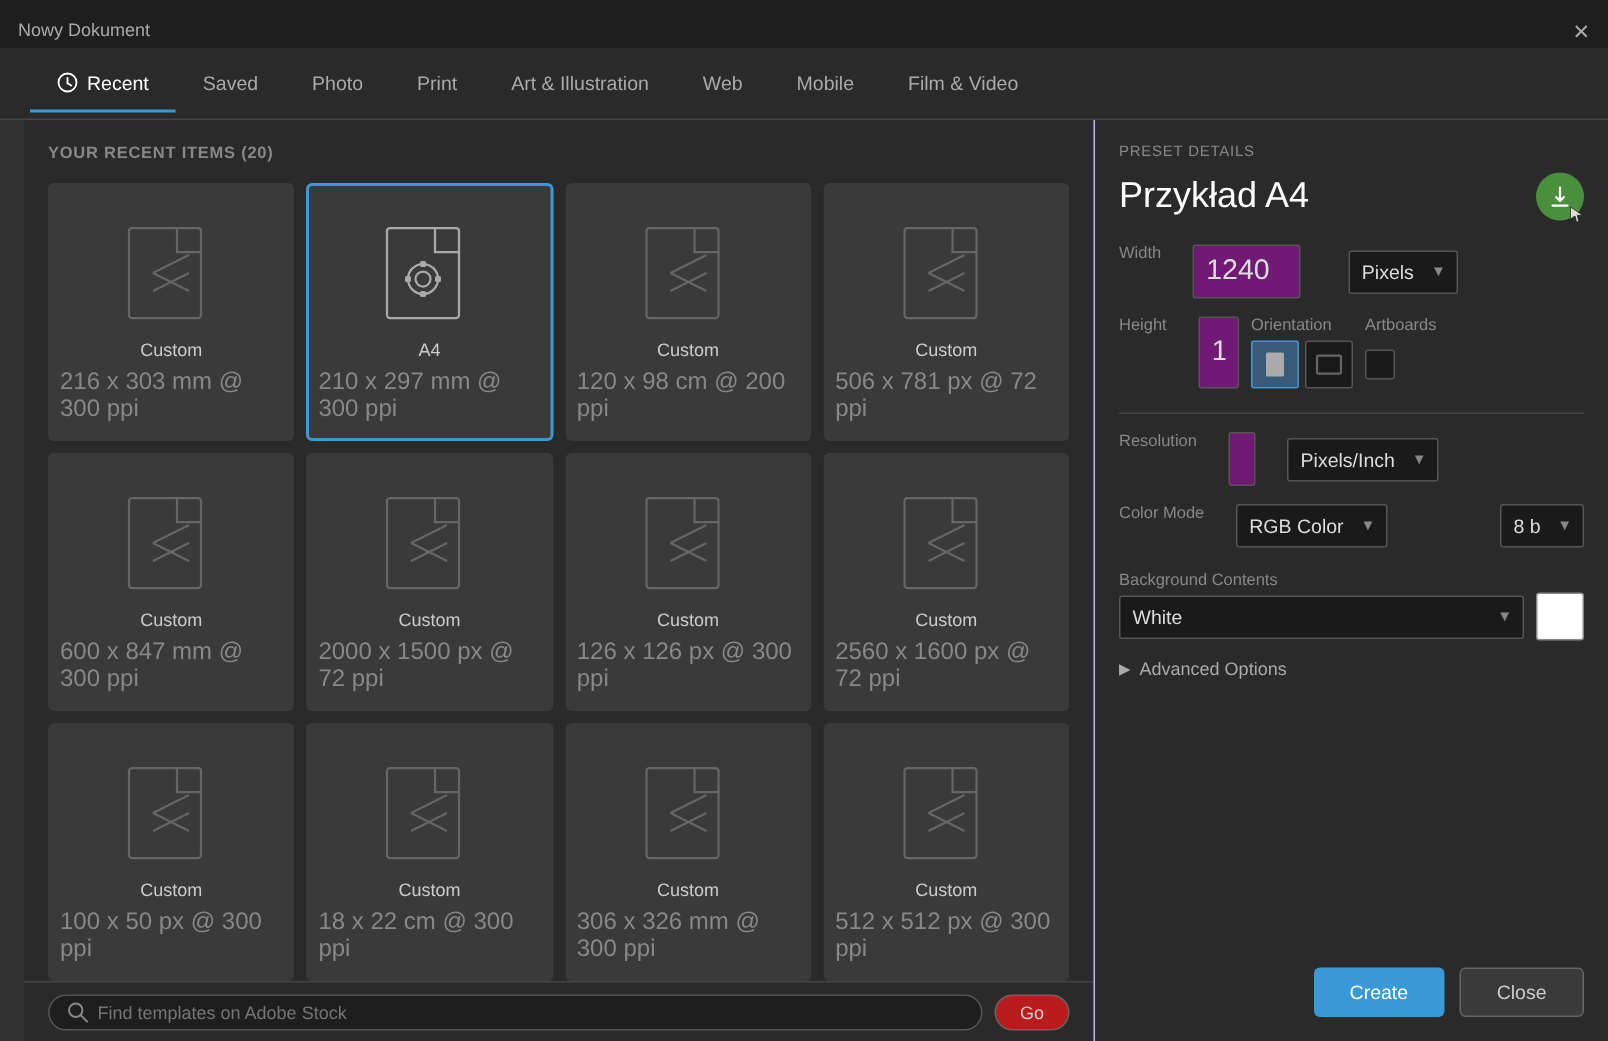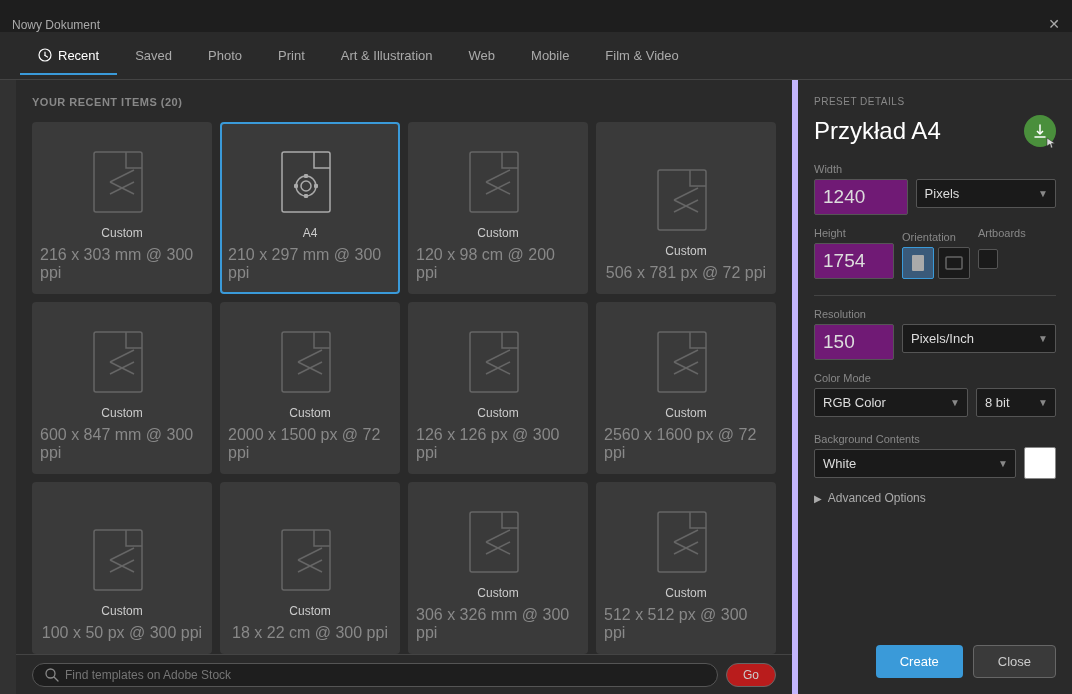--- a/index.html
+++ b/index.html
@@ -11,22 +11,22 @@
       color: #ccc;
       overflow: hidden;
       position: relative;
     }
 
     
     .titlebar {
       height: 32px;
       background: #1e1e1e;
       display: flex;
-      align-items: flex-end;
-      padding: 0 12px;
+      align-items: flex-start;
+      padding: 13px 12px;
       justify-content: space-between;
     }
     .titlebar-title {
       font-size: 12px;
       color: #aaa;
     }
     .titlebar-close {
       font-size: 14px;
       color: #aaa;
       cursor: pointer;
@@ -157,23 +157,23 @@
       border: 1px solid #666;
       color: #ccc;
       border-radius: 16px;
       padding: 4px 16px;
       font-size: 12px;
       cursor: pointer;
     }
 
     
     .right-panel {
-      width: 280px;
+      width: 343px;
       background: #2a2a2a;
-      border-left: 6px solid #c4b5fd;
+      border-left: 1px solid #c4b5fd;
       padding: 16px;
       display: flex;
       flex-direction: column;
     }
     .preset-label {
       font-size: 10px;
       color: #888;
       letter-spacing: 0.5px;
       margin-bottom: 8px;
     }
@@ -207,22 +207,22 @@
       height: 12px;
     }
 
     .field-row {
       display: flex;
       gap: 8px;
       margin-bottom: 12px;
     }
     .field-group {
       display: flex;
-      flex-direction: column;
-      gap: 4px;
+      flex-direction: row;
+      gap: 21px;
     }
     .field-group.flex1 { flex: 1; }
     .field-label {
       font-size: 11px;
       color: #888;
     }
     .field-input {
       background: #701a75;
       border: 1px solid #555;
       color: #ddd;

